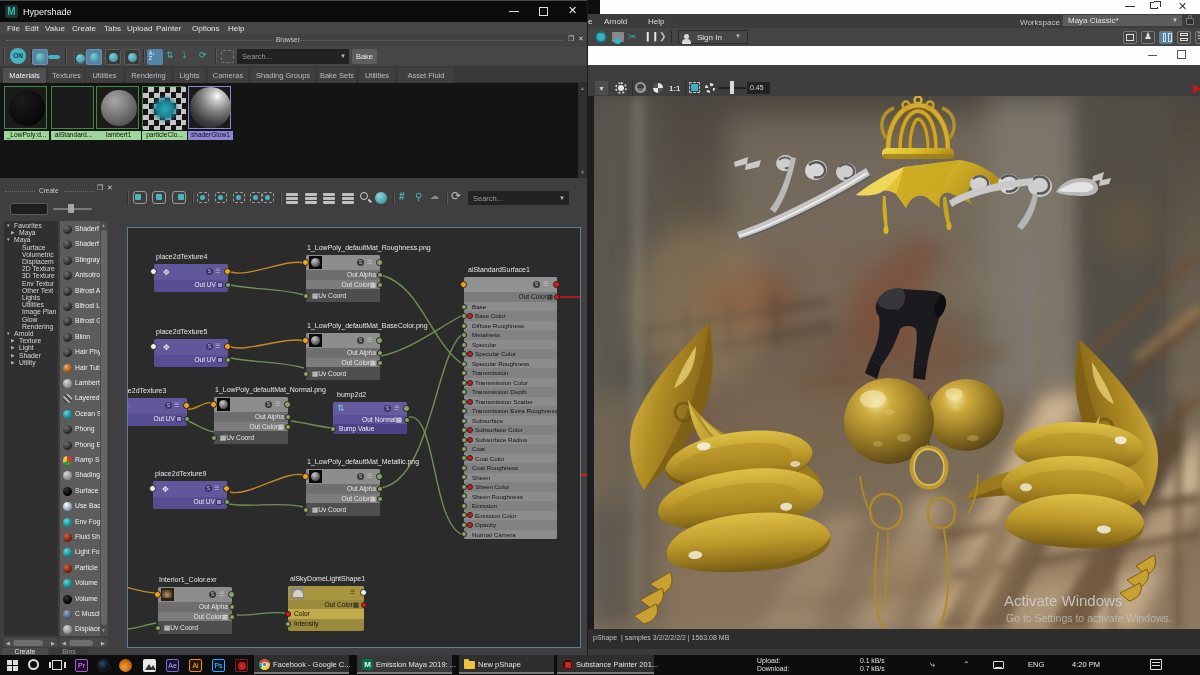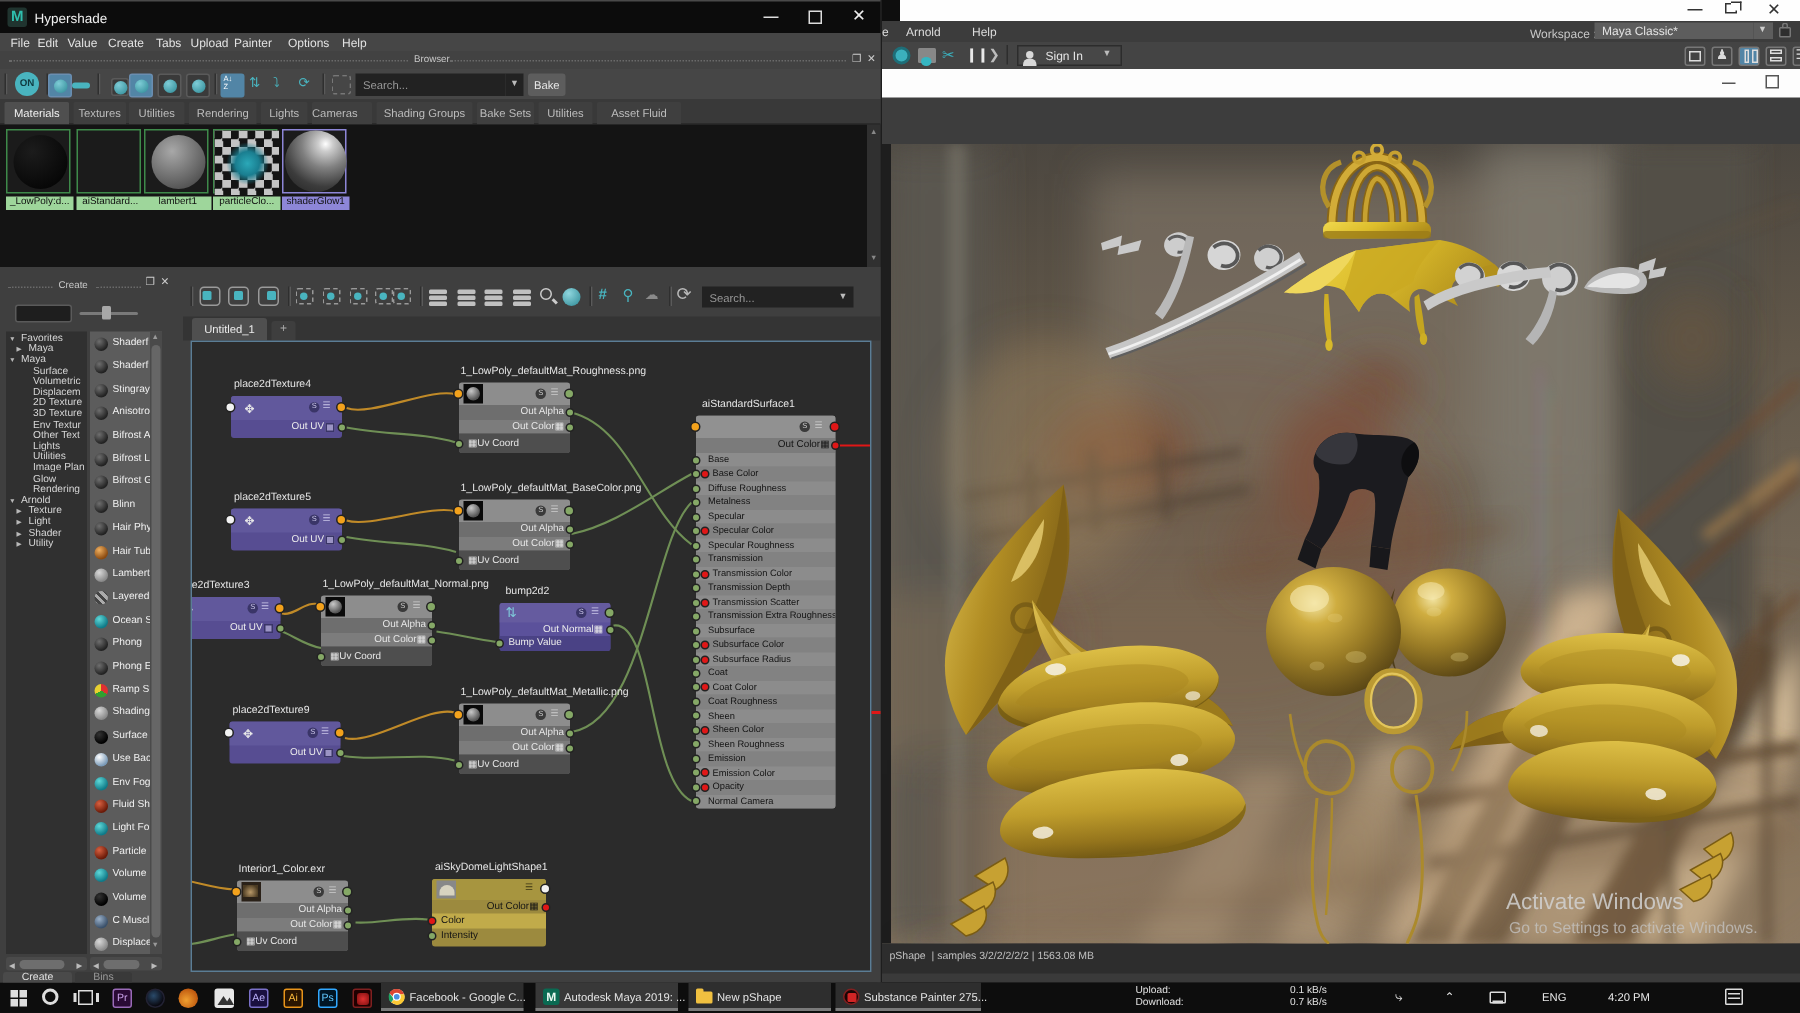--- a/index.html
+++ b/index.html
@@ -58,20 +58,38 @@
 <div class="a" style="left:578px;top:5px;width:3px;height:9px;border:1px solid #ddd;"></div>
 <div class="a" style="left:583px;top:5px;width:4px;height:9px;border:1px solid #ddd;"></div>
 <div class="a" style="left:595px;top:5px;width:8px;height:3px;border:1px solid #ddd;"></div>
 <div class="a" style="left:595px;top:10px;width:8px;height:3px;border:1px solid #ddd;"></div>
 <span class="a" style="left:559px;top:3px;color:#ddd;font-size:9px;">♟</span>
 <span class="a" style="left:612px;top:3px;color:#ddd;font-size:9px;">☰</span>
 </div>
 <div class="a" style="left:3px;top:46px;width:612px;height:19px;background:#fdfdfd;">
 <div class="a" style="left:560px;top:9px;width:9px;height:1px;background:#555;"></div>
 <div class="a" style="left:589px;top:4px;width:9px;height:9px;border:1px solid #555;"></div>
+</div>
+<div class="a" style="left:3px;top:65px;width:612px;height:32px;background:#3d3d3d;">
+<div class="a" style="left:7px;top:16px;width:13px;height:14px;background:#4d4d4d;color:#ccc;font-size:7px;text-align:center;padding-top:4px;">▼</div>
+<div class="a" style="left:27px;top:17px;width:12px;height:12px;border:2px dotted #c9c9c9;border-radius:50%;"></div>
+<div class="a" style="left:30px;top:20px;width:6px;height:6px;background:#e8e8e8;border-radius:50%;"></div>
+<div class="a" style="left:44px;top:14px;width:1px;height:18px;background:#2e2e2e;"></div>
+<div class="a" style="left:47px;top:17px;width:11px;height:11px;border:2px solid #999;border-radius:50%;color:#bbb;font-size:4px;text-align:center;padding-top:3px;">RGB</div>
+<div class="a" style="left:65px;top:18px;width:10px;height:10px;border-radius:50%;background:conic-gradient(#e8e8e8 0 90deg,#555 90deg 180deg,#e8e8e8 180deg 270deg,#555 270deg);"></div>
+<span class="a" style="left:81px;top:19px;color:#ddd;font-size:8px;font-weight:bold;">1:1</span>
+<div class="a" style="left:97px;top:14px;width:1px;height:18px;background:#2e2e2e;"></div>
+<div class="a" style="left:101px;top:17px;width:11px;height:11px;border:1px dashed #bbb;"></div>
+<div class="a" style="left:103px;top:19px;width:7px;height:7px;background:#35b5c1;"></div>
+<div class="a" style="left:117px;top:18px;width:10px;height:10px;border-radius:50%;background:conic-gradient(#ddd 0 45deg,#3d3d3d 45deg 90deg,#ddd 90deg 135deg,#3d3d3d 135deg 180deg,#ddd 180deg 225deg,#3d3d3d 225deg 270deg,#ddd 270deg 315deg,#3d3d3d 315deg);"></div>
+<div class="a" style="left:119.5px;top:20.5px;width:5px;height:5px;background:#3d3d3d;border-radius:50%;"></div>
+<div class="a" style="left:130px;top:22px;width:28px;height:2px;background:#222;"></div>
+<div class="a" style="left:142px;top:16px;width:4px;height:13px;background:#d8d8d8;"></div>
+<div class="a" style="left:159px;top:17px;width:23px;height:12px;background:#222;color:#ddd;font-size:7px;padding:2px 0 0 3px;">0.45</div>
+<div class="a" style="left:605px;top:19px;width:0;height:0;border-left:8px solid #c01818;border-top:5px solid transparent;border-bottom:5px solid transparent;"></div>
 </div>
 </div>
 <svg class="a" style="left:588px;top:96px;" width="612" height="533" viewBox="0 0 612 533">
 <defs>
 <filter id="b14" x="-40%" y="-40%" width="180%" height="180%">
           <feGaussianBlur stdDeviation="14"></feGaussianBlur>
         </filter>
 <filter id="b8" x="-40%" y="-40%" width="180%" height="180%">
           <feGaussianBlur stdDeviation="8"></feGaussianBlur>
         </filter>
@@ -367,21 +385,21 @@
 <div class="a" style="left:237px;top:3px;width:100px;height:15px;background:#222;color:#999;font-size:7.5px;padding:3px 0 0 5px;">Search...</div>
 <div class="a" style="left:337px;top:3px;width:12px;height:15px;background:#222;color:#bbb;font-size:6px;padding:4px 0 0 3px;">▼</div>
 <div class="a" style="left:352px;top:3px;width:25px;height:15px;background:#5d5d5d;border-radius:2px;color:#e8e8e8;font-size:7.5px;text-align:center;padding-top:3px;">Bake</div>
 </div>
 <div class="a" style="left:0;top:66px;width:588px;height:17px;background:#393939;border-bottom:1px solid #2b2b2b;">
 <div class="a" style="left:3px;top:2px;width:43px;height:15px;background:#4f4f4f;color:#f2f2f2;font-size:7.5px;text-align:center;padding-top:3px;border-radius:1px 1px 0 0;">Materials</div>
 <div class="a" style="left:49px;top:2px;width:35px;height:15px;background:#3f3f3f;color:#bdbdbd;font-size:7.5px;text-align:center;padding-top:3px;border-radius:1px 1px 0 0;">Textures</div>
 <div class="a" style="left:86px;top:2px;width:37px;height:15px;background:#3f3f3f;color:#bdbdbd;font-size:7.5px;text-align:center;padding-top:3px;border-radius:1px 1px 0 0;">Utilities</div>
 <div class="a" style="left:126px;top:2px;width:45px;height:15px;background:#3f3f3f;color:#bdbdbd;font-size:7.5px;text-align:center;padding-top:3px;border-radius:1px 1px 0 0;">Rendering</div>
 <div class="a" style="left:174px;top:2px;width:31px;height:15px;background:#3f3f3f;color:#bdbdbd;font-size:7.5px;text-align:center;padding-top:3px;border-radius:1px 1px 0 0;">Lights</div>
-<div class="a" style="left:208px;top:2px;width:40px;height:15px;background:#3f3f3f;color:#bdbdbd;font-size:7.5px;text-align:left;padding-top:3px;border-radius:1px 1px 0 0;">Cameras</div>
+<div class="a" style="left:208px;top:2px;width:40px;height:15px;background:#3f3f3f;color:#bdbdbd;font-size:7.5px;text-align:center;padding-top:3px;border-radius:1px 1px 0 0;">Cameras</div>
 <div class="a" style="left:251px;top:2px;width:64px;height:15px;background:#3f3f3f;color:#bdbdbd;font-size:7.5px;text-align:center;padding-top:3px;border-radius:1px 1px 0 0;">Shading Groups</div>
 <div class="a" style="left:318px;top:2px;width:38px;height:15px;background:#3f3f3f;color:#bdbdbd;font-size:7.5px;text-align:center;padding-top:3px;border-radius:1px 1px 0 0;">Bake Sets</div>
 <div class="a" style="left:359px;top:2px;width:36px;height:15px;background:#3f3f3f;color:#bdbdbd;font-size:7.5px;text-align:center;padding-top:3px;border-radius:1px 1px 0 0;">Utilities</div>
 <div class="a" style="left:398px;top:2px;width:56px;height:15px;background:#3f3f3f;color:#bdbdbd;font-size:7.5px;text-align:center;padding-top:3px;border-radius:1px 1px 0 0;">Asset Fluid</div>
 </div>
 <div class="a" style="left:0;top:83px;width:588px;height:95px;background:#141414;">
 <div class="a" style="left:4px;top:3px;width:43px;height:43px;background:#1b1b1b;border:1.5px solid #3e8a4a;">
 <div class="a" style="left:4px;top:3px;width:36px;height:36px;border-radius:50%;background:radial-gradient(circle at 35% 30%,#1c1c1c,#000);"></div>
 </div>
 <div class="a" style="left:4px;top:48px;width:45px;height:9px;background:#9ed69b;color:#101010;font-size:6.6px;text-align:center;overflow:hidden;">_LowPoly:d...</div>
@@ -556,24 +574,20 @@
 <div class="a" style="left:253px;top:14px;width:12px;height:12px;border-radius:50%;background:radial-gradient(circle at 35% 30%,#8fd6de,#2c8894);"></div>
 <div class="grip a" style="left:271px;top:13px;height:13px;"></div>
 <span class="a" style="left:277px;top:13px;color:#49b4bf;font-size:10px;font-weight:bold;">#</span>
 <span class="a" style="left:293px;top:13px;color:#49b4bf;font-size:10px;">⚲</span>
 <span class="a" style="left:308px;top:13px;color:#8a8a8a;font-size:9px;">☁</span>
 <div class="grip a" style="left:324px;top:13px;height:13px;"></div>
 <span class="a" style="left:329px;top:11px;color:#b8b8b8;font-size:12px;">⟳</span>
 <div class="a" style="left:346px;top:13px;width:88px;height:14px;background:#222;color:#999;font-size:7.5px;padding:3px 0 0 5px;">Search...</div>
 <div class="a" style="left:434px;top:13px;width:13px;height:14px;background:#222;"></div>
 <span class="a" style="left:437px;top:17px;color:#bbb;font-size:6px;">▼</span>
-<div class="a" style="left:0px;top:33px;width:466px;height:16px;background:#343434;">
-<div class="a" style="left:6px;top:1px;width:50px;height:15px;background:#4f4f4f;color:#ececec;font-size:7.5px;text-align:center;padding-top:3px;border-radius:2px 2px 0 0;">Untitled_1</div>
-<div class="a" style="left:59px;top:3px;width:16px;height:13px;background:#3e3e3e;color:#aaa;font-size:8px;text-align:center;border-radius:2px 2px 0 0;">+</div>
-</div>
 <div class="a" style="left:5px;top:49px;width:454px;height:421px;background:#2b2b2b;border:1px solid #5b7d95;overflow:hidden;" id="graph">
 <svg class="a" style="left:0;top:0;" width="454" height="421" fill="none">
 <path d="M103,44 C119,50 160,30 176,35" stroke="#c08a28" stroke-width="1.4"></path>
 <path d="M103,119 C119,124 160,108 176,113" stroke="#c08a28" stroke-width="1.4"></path>
 <path d="M60,181 C68,183 76,172 85,175" stroke="#c08a28" stroke-width="1.4"></path>
 <path d="M102,264 C120,269 158,242 175,247" stroke="#c08a28" stroke-width="1.4"></path>
 <path d="M-16,357 C2,359 12,364 28,365" stroke="#c08a28" stroke-width="1.4"></path>
 <path d="M103,57 C127,62 152,60 176,67" stroke="#6f8f55" stroke-width="1.4"></path>
 <path d="M103,130 C127,135 152,133 176,140" stroke="#6f8f55" stroke-width="1.4"></path>
 <path d="M60,193 C68,196 75,202 86,204" stroke="#6f8f55" stroke-width="1.4"></path>
@@ -939,31 +953,31 @@
           <path d="M5.5 0.3 A5.2 5.2 0 0 1 10.4 3.8 L5.5 3.8 Z" fill="#dd4632"></path>
           <path d="M0.6 3.2 A5.2 5.2 0 0 1 5.5 0.3 L7.2 3.8 L3.2 5.5 Z" fill="#dd4632"></path>
           <path d="M0.6 3.2 L3.5 6.8 L1.8 9.4 A5.2 5.2 0 0 1 0.6 3.2 Z" fill="#1da462"></path>
           <path d="M1.8 9.4 L5 10.9 A5.2 5.2 0 0 0 10.4 3.8 L7.5 3.8 Z" fill="#fcc934"></path>
           <circle cx="5.5" cy="5.5" r="2.3" fill="#4a90e2" stroke="#fff" stroke-width="0.8"></circle>
         </svg>
         <span class="a" style="left:19px;top:5px;color:#e4e4e4;font-size:7.5px;white-space:nowrap;">Facebook - Google C...</span>
       </div>
 <div class="a" style="left:357px;top:0px;width:95px;height:19px;background:#383838;border-bottom:2px solid #7a7a7a;">
         <div class="a" style="left:5px;top:4px;width:11px;height:11px;background:#0a6a52;border-radius:2px;color:#e8f8f0;font-size:8px;font-weight:bold;text-align:center;line-height:11px;">M</div>
-        <span class="a" style="left:19px;top:5px;color:#e4e4e4;font-size:7.5px;white-space:nowrap;">Autodesk Maya 2019: ...</span>
+        <span class="a" style="left:19px;top:5px;color:#e4e4e4;font-size:7.5px;white-space:nowrap;">Emission Maya 2019: ...</span>
       </div>
 <div class="a" style="left:459px;top:0px;width:95px;height:19px;background:#2e2e2e;border-bottom:2px solid #7a7a7a;">
         <div class="a" style="left:5px;top:6px;width:11px;height:8px;background:#f0c040;border-radius:1px;"></div>
         <div class="a" style="left:5px;top:4px;width:5px;height:3px;background:#f0c040;border-radius:1px 1px 0 0;"></div>
         <span class="a" style="left:19px;top:5px;color:#e4e4e4;font-size:7.5px;white-space:nowrap;">New pShape</span>
       </div>
 <div class="a" style="left:557px;top:0px;width:97px;height:19px;background:#2e2e2e;border-bottom:2px solid #7a7a7a;">
         <div class="a" style="left:5px;top:4px;width:11px;height:11px;background:#1a0505;border-radius:50%;border:1px solid #802020;"></div>
         <div class="a" style="left:8px;top:7px;width:6px;height:6px;background:#d02525;border-radius:1px;"></div>
-        <span class="a" style="left:19px;top:5px;color:#e4e4e4;font-size:7.5px;white-space:nowrap;">Substance Painter 275...</span>
+        <span class="a" style="left:19px;top:5px;color:#e4e4e4;font-size:7.5px;white-space:nowrap;">Substance Painter 201...</span>
       </div>
 <span class="a" style="left:757px;top:2px;color:#e0e0e0;font-size:6.8px;">Upload:</span>
 <span class="a" style="left:757px;top:10px;color:#e0e0e0;font-size:6.8px;">Download:</span>
 <span class="a" style="left:860px;top:2px;color:#e0e0e0;font-size:6.8px;">0.1 kB/s</span>
 <span class="a" style="left:860px;top:10px;color:#e0e0e0;font-size:6.8px;">0.7 kB/s</span>
 <span class="a" style="left:930px;top:4px;color:#ddd;font-size:9px;">⤷</span>
 <span class="a" style="left:963px;top:5px;color:#ddd;font-size:8px;">⌃</span>
 <div class="a" style="left:993px;top:6px;width:11px;height:8px;border:1px solid #ddd;border-radius:1px;"></div>
 <div class="a" style="left:995px;top:12px;width:7px;height:2px;background:#ddd;"></div>
 <span class="a" style="left:1028px;top:5px;color:#e8e8e8;font-size:7.5px;">ENG</span>

